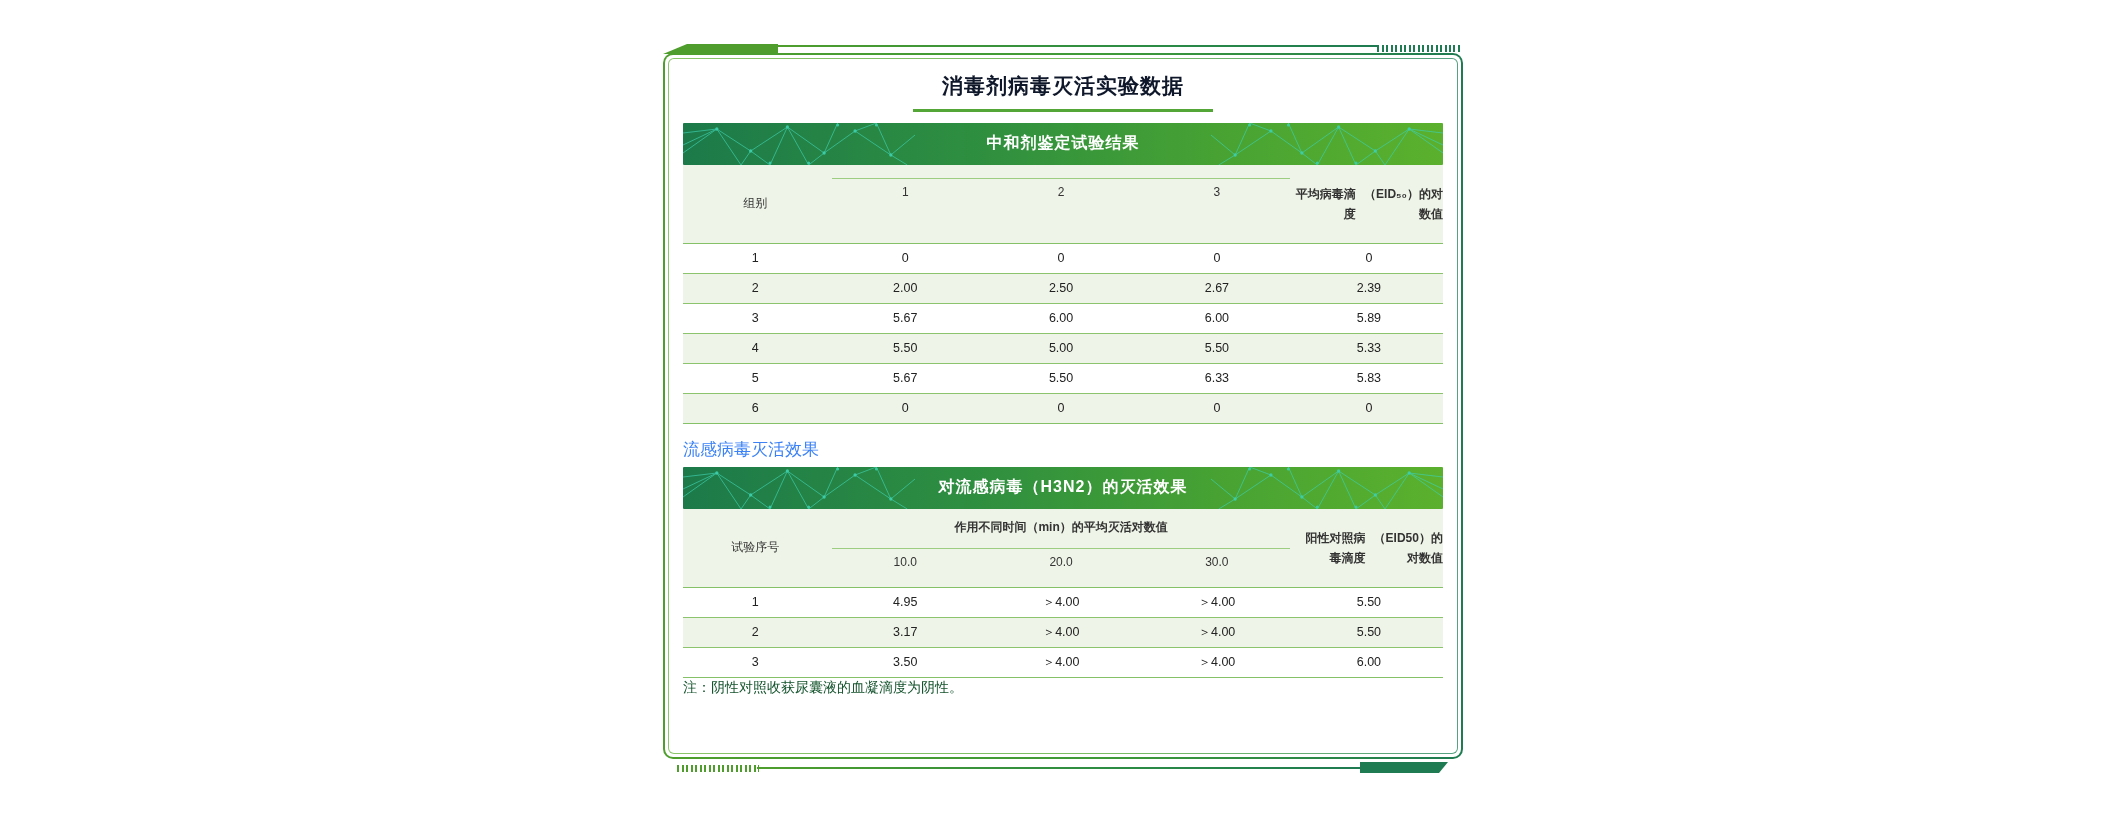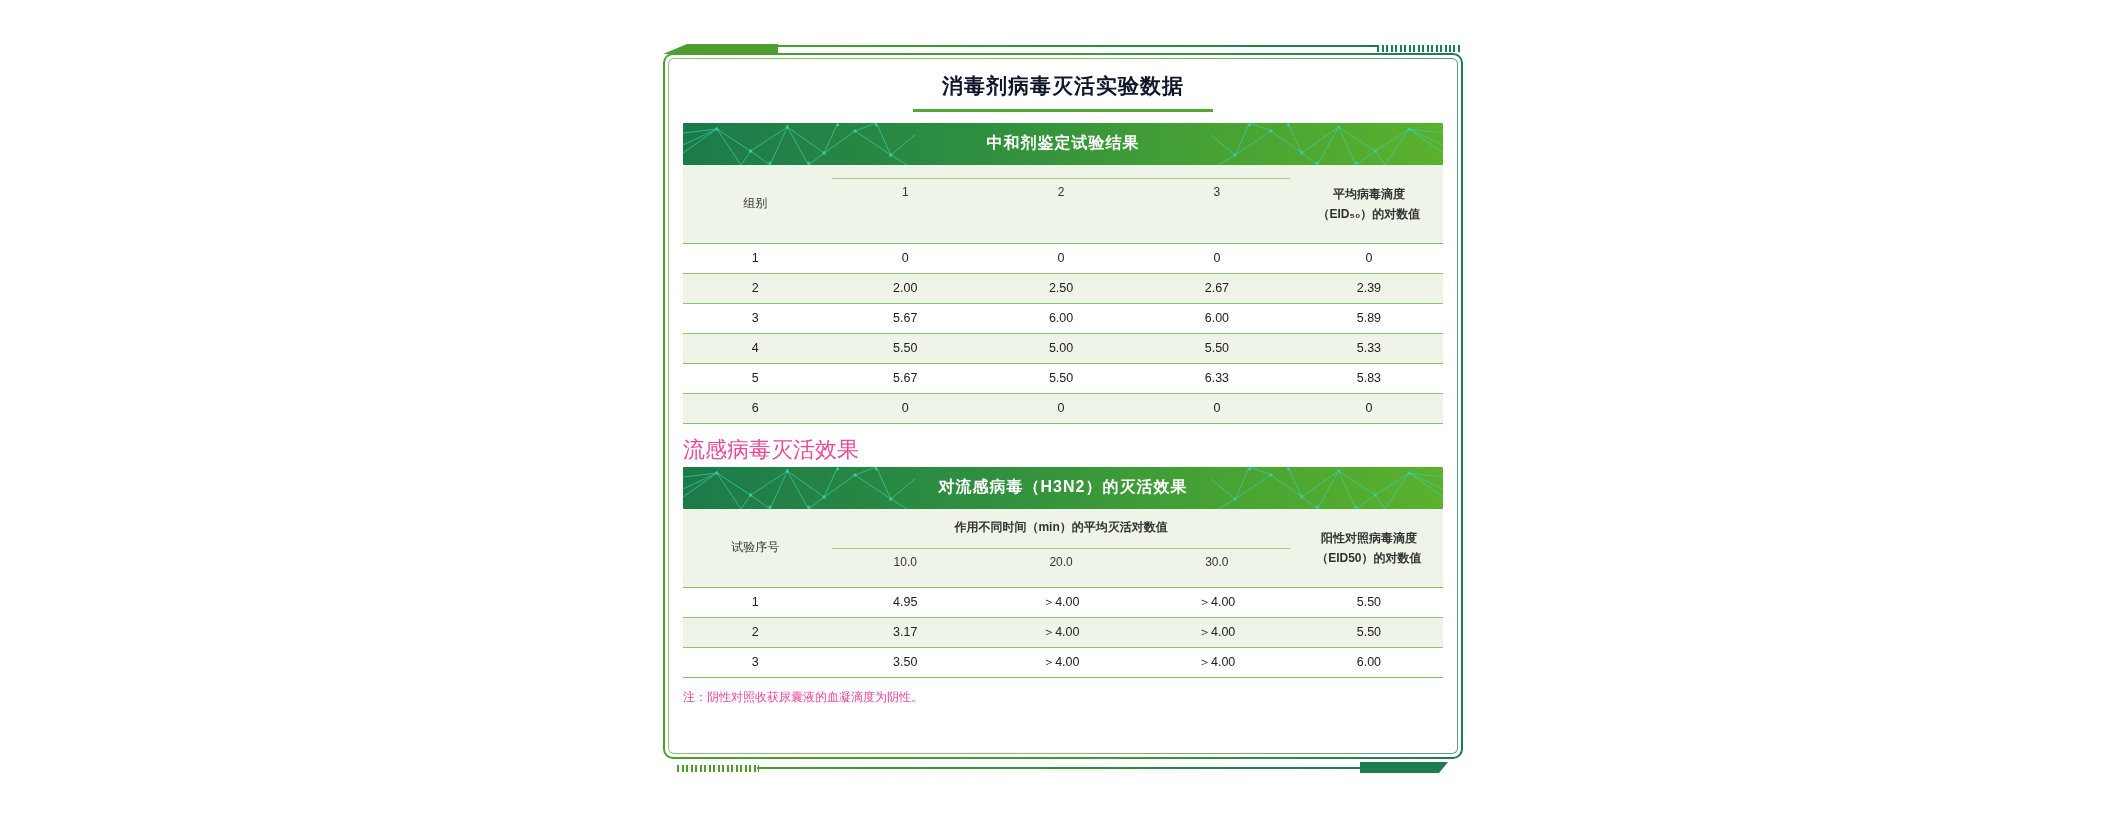--- a/index.html
+++ b/index.html
@@ -47,42 +47,42 @@
   .net{position:absolute;top:0;height:42px;width:232px;z-index:1;}
   .net.left{left:0;}
   .net.right{right:0;transform:scaleX(-1);}
 
   
   .thead{display:flex;height:78px;background:#eef4e7;border-bottom:1px solid #85c167;
           color:#333;font-size:12px;}
   .col{box-sizing:border-box;}
   .c1{width:19%;display:flex;align-items:center;justify-content:center;font-weight:400;}
   .cmid{width:61.5%;display:flex;flex-direction:column;}
-  .c5{width:19.5%;display:flex;flex-direction:column;align-items:center;justify-content:center;
-          font-weight:600;line-height:20px;text-align:left;}
+  .c5{width:19.5%;display:flex;align-items:center;justify-content:center;
+          font-weight:600;line-height:20px;text-align:right;}
   .span-label{margin-top:10px;text-align:center;line-height:16px;font-weight:600;}
   .span-divider{height:1px;background:#9ccd80;width:98%;margin:13px auto 0 auto;}
   .sub-row{display:flex;margin-top:5px;line-height:16px;}
   .sub-row .sub{width:33.333%;text-align:center;font-weight:400;}
 
   .tbody{border-bottom:1px solid #85c167;font-size:12.5px;color:#222;}
   .trow{display:flex;height:29px;align-items:center;}
   .trow + .trow{border-top:1px solid #8cc46d;}
   .trow:nth-child(even){background:#eef4e7;}
   .trow .cell{text-align:center;}
   .trow .w1{width:19%;}
   .trow .w2{width:20.5%;}
   .trow .w5{width:19.5%;}
 
   
-  .section-heading{margin-top:14px;font-size:22px;line-height:24px;color:#ec4899;font-weight:400;}
+  .section-heading{margin-top:14px;font-size:17px;line-height:24px;color:#3b82f6;font-weight:400;}
   .section-para{margin:5px 0 0 0;font-size:13.5px;line-height:25px;color:#3a3a3a;
           letter-spacing:0.2px;}
   .banner2{margin-top:5px;}
-  .note{margin-top:10px;font-size:12px;line-height:18px;color:#ec4899;}
+  .note{font-size:14px;line-height:18px;color:#14532d;}
 </style>
 </head>
 <body>
 
 <div class="stage">
 
   <div class="deco tab-tl"></div>
   <div class="deco line-top"></div>
   <div class="deco dash-tr"></div>
   <div class="deco line-bottom"></div>

